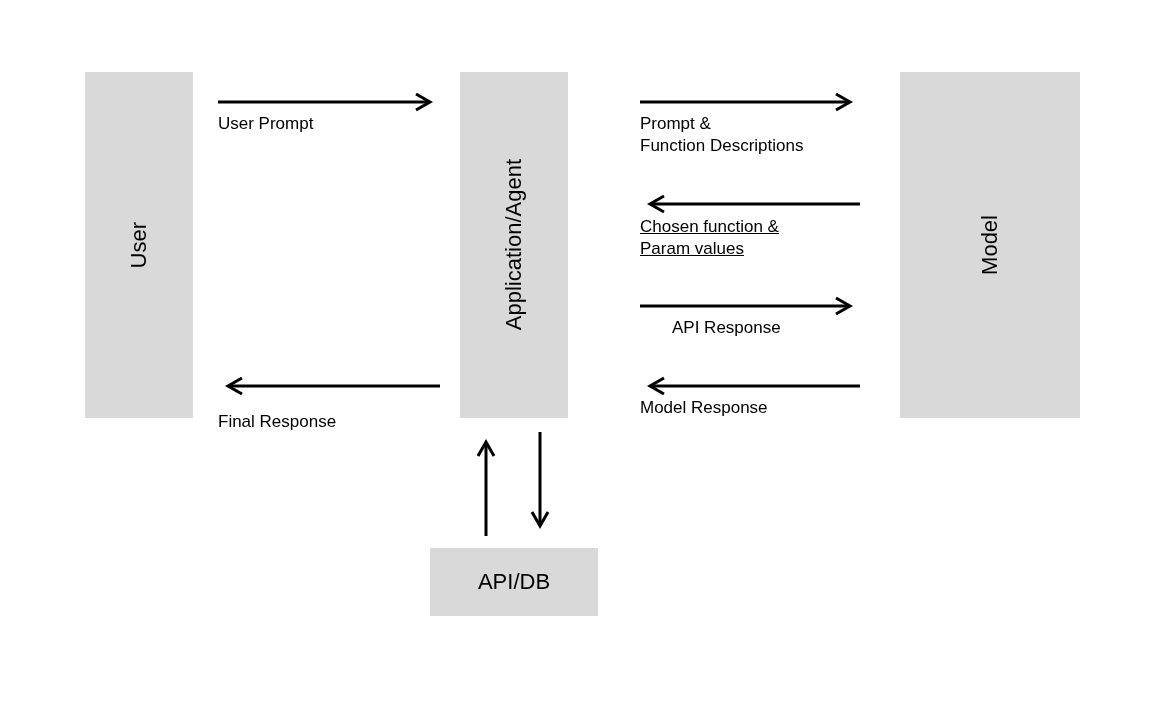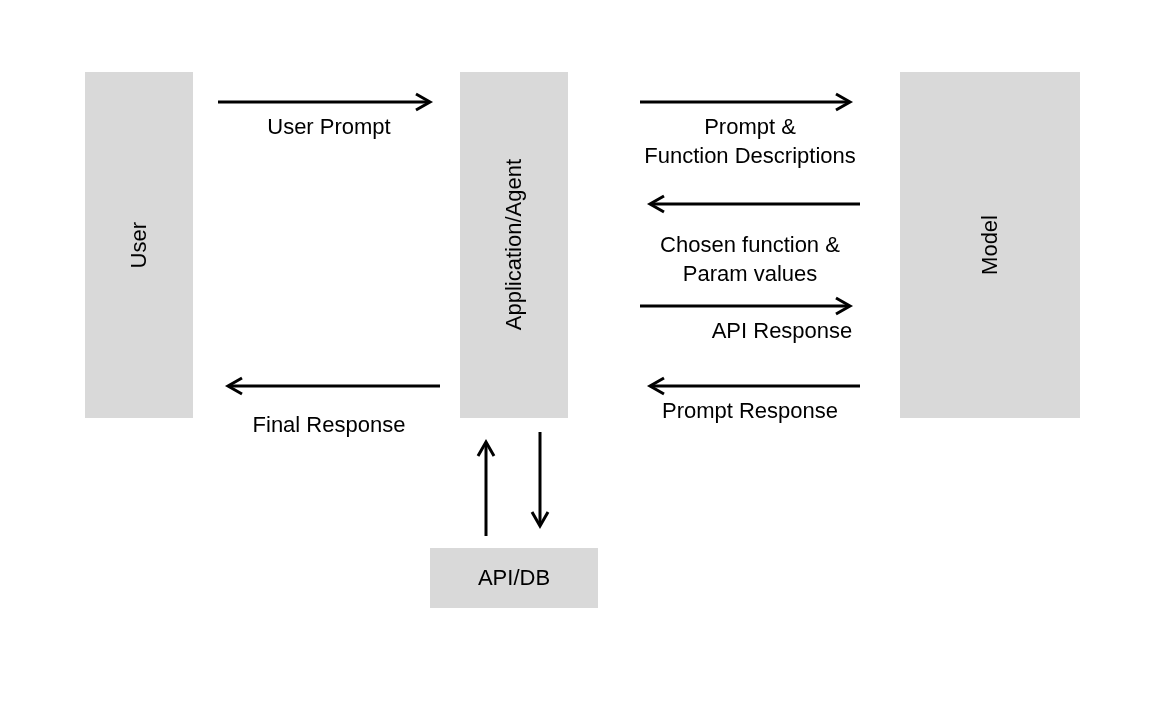--- a/index.html
+++ b/index.html
@@ -25,23 +25,23 @@
       font-size: 22px;
       color: #000000;
       white-space: nowrap;
     }
     .vertical-label {
       writing-mode: vertical-rl;
       transform: rotate(180deg);
     }
     .arrow-label {
       position: absolute;
-      font-size: 22px;
+      font-size: 17px;
       color: #000000;
-      text-align: center;
+      text-align: left;
       line-height: 1.3;
     }
     svg.arrow {
       position: absolute;
       overflow: visible;
     }
   </style>
 </head>
 <body>
 
@@ -50,21 +50,21 @@
 </div>
 
 <div class="box" style="left:460px; top:72px; width:108px; height:346px;">
   <span class="box-label vertical-label">Application/Agent</span>
 </div>
 
 <div class="box" style="left:900px; top:72px; width:180px; height:346px;">
   <span class="box-label vertical-label">Model</span>
 </div>
 
-<div class="box" style="left:430px; top:548px; width:168px; height:60px;">
+<div class="box" style="left:430px; top:548px; width:168px; height:68px;">
   <span class="box-label">API/DB</span>
 </div>
 
 <svg class="arrow" style="left:218px; top:92px; width:222px; height:20px;">
   <line x1="0" y1="10" x2="210" y2="10" stroke="#000" stroke-width="3"></line>
   <polyline points="198,2 212,10 198,18" fill="none" stroke="#000" stroke-width="3"></polyline>
 </svg>
 <div class="arrow-label" style="left:218px; top:113px; width:222px;">User Prompt</div>
 
 <svg class="arrow" style="left:218px; top:376px; width:222px; height:20px;">
@@ -77,34 +77,34 @@
   <line x1="0" y1="10" x2="208" y2="10" stroke="#000" stroke-width="3"></line>
   <polyline points="196,2 210,10 196,18" fill="none" stroke="#000" stroke-width="3"></polyline>
 </svg>
 <div class="arrow-label" style="left:640px; top:113px; width:220px; white-space:pre-line;">Prompt &amp;
 Function Descriptions</div>
 
 <svg class="arrow" style="left:640px; top:194px; width:220px; height:20px;">
   <line x1="12" y1="10" x2="220" y2="10" stroke="#000" stroke-width="3"></line>
   <polyline points="24,2 10,10 24,18" fill="none" stroke="#000" stroke-width="3"></polyline>
 </svg>
-<div class="arrow-label" style="left:640px; top:231px; width:220px; white-space:pre-line;">Chosen function &amp;
+<div class="arrow-label" style="left:640px; top:216px; width:220px; white-space:pre-line;text-decoration:underline;">Chosen function &amp;
 Param values</div>
 
 <svg class="arrow" style="left:640px; top:296px; width:220px; height:20px;">
   <line x1="0" y1="10" x2="208" y2="10" stroke="#000" stroke-width="3"></line>
   <polyline points="196,2 210,10 196,18" fill="none" stroke="#000" stroke-width="3"></polyline>
 </svg>
 <div class="arrow-label" style="left:672px; top:317px; width:220px;">API Response</div>
 
 <svg class="arrow" style="left:640px; top:376px; width:220px; height:20px;">
   <line x1="12" y1="10" x2="220" y2="10" stroke="#000" stroke-width="3"></line>
   <polyline points="24,2 10,10 24,18" fill="none" stroke="#000" stroke-width="3"></polyline>
 </svg>
-<div class="arrow-label" style="left:640px; top:397px; width:220px;">Prompt Response</div>
+<div class="arrow-label" style="left:640px; top:397px; width:220px;">Model Response</div>
 
 <svg class="arrow" style="left:476px; top:432px; width:20px; height:104px;">
   <line x1="10" y1="12" x2="10" y2="104" stroke="#000" stroke-width="3"></line>
   <polyline points="2,24 10,10 18,24" fill="none" stroke="#000" stroke-width="3"></polyline>
 </svg>
 
 <svg class="arrow" style="left:530px; top:432px; width:20px; height:104px;">
   <line x1="10" y1="0" x2="10" y2="92" stroke="#000" stroke-width="3"></line>
   <polyline points="2,80 10,94 18,80" fill="none" stroke="#000" stroke-width="3"></polyline>
 </svg>

